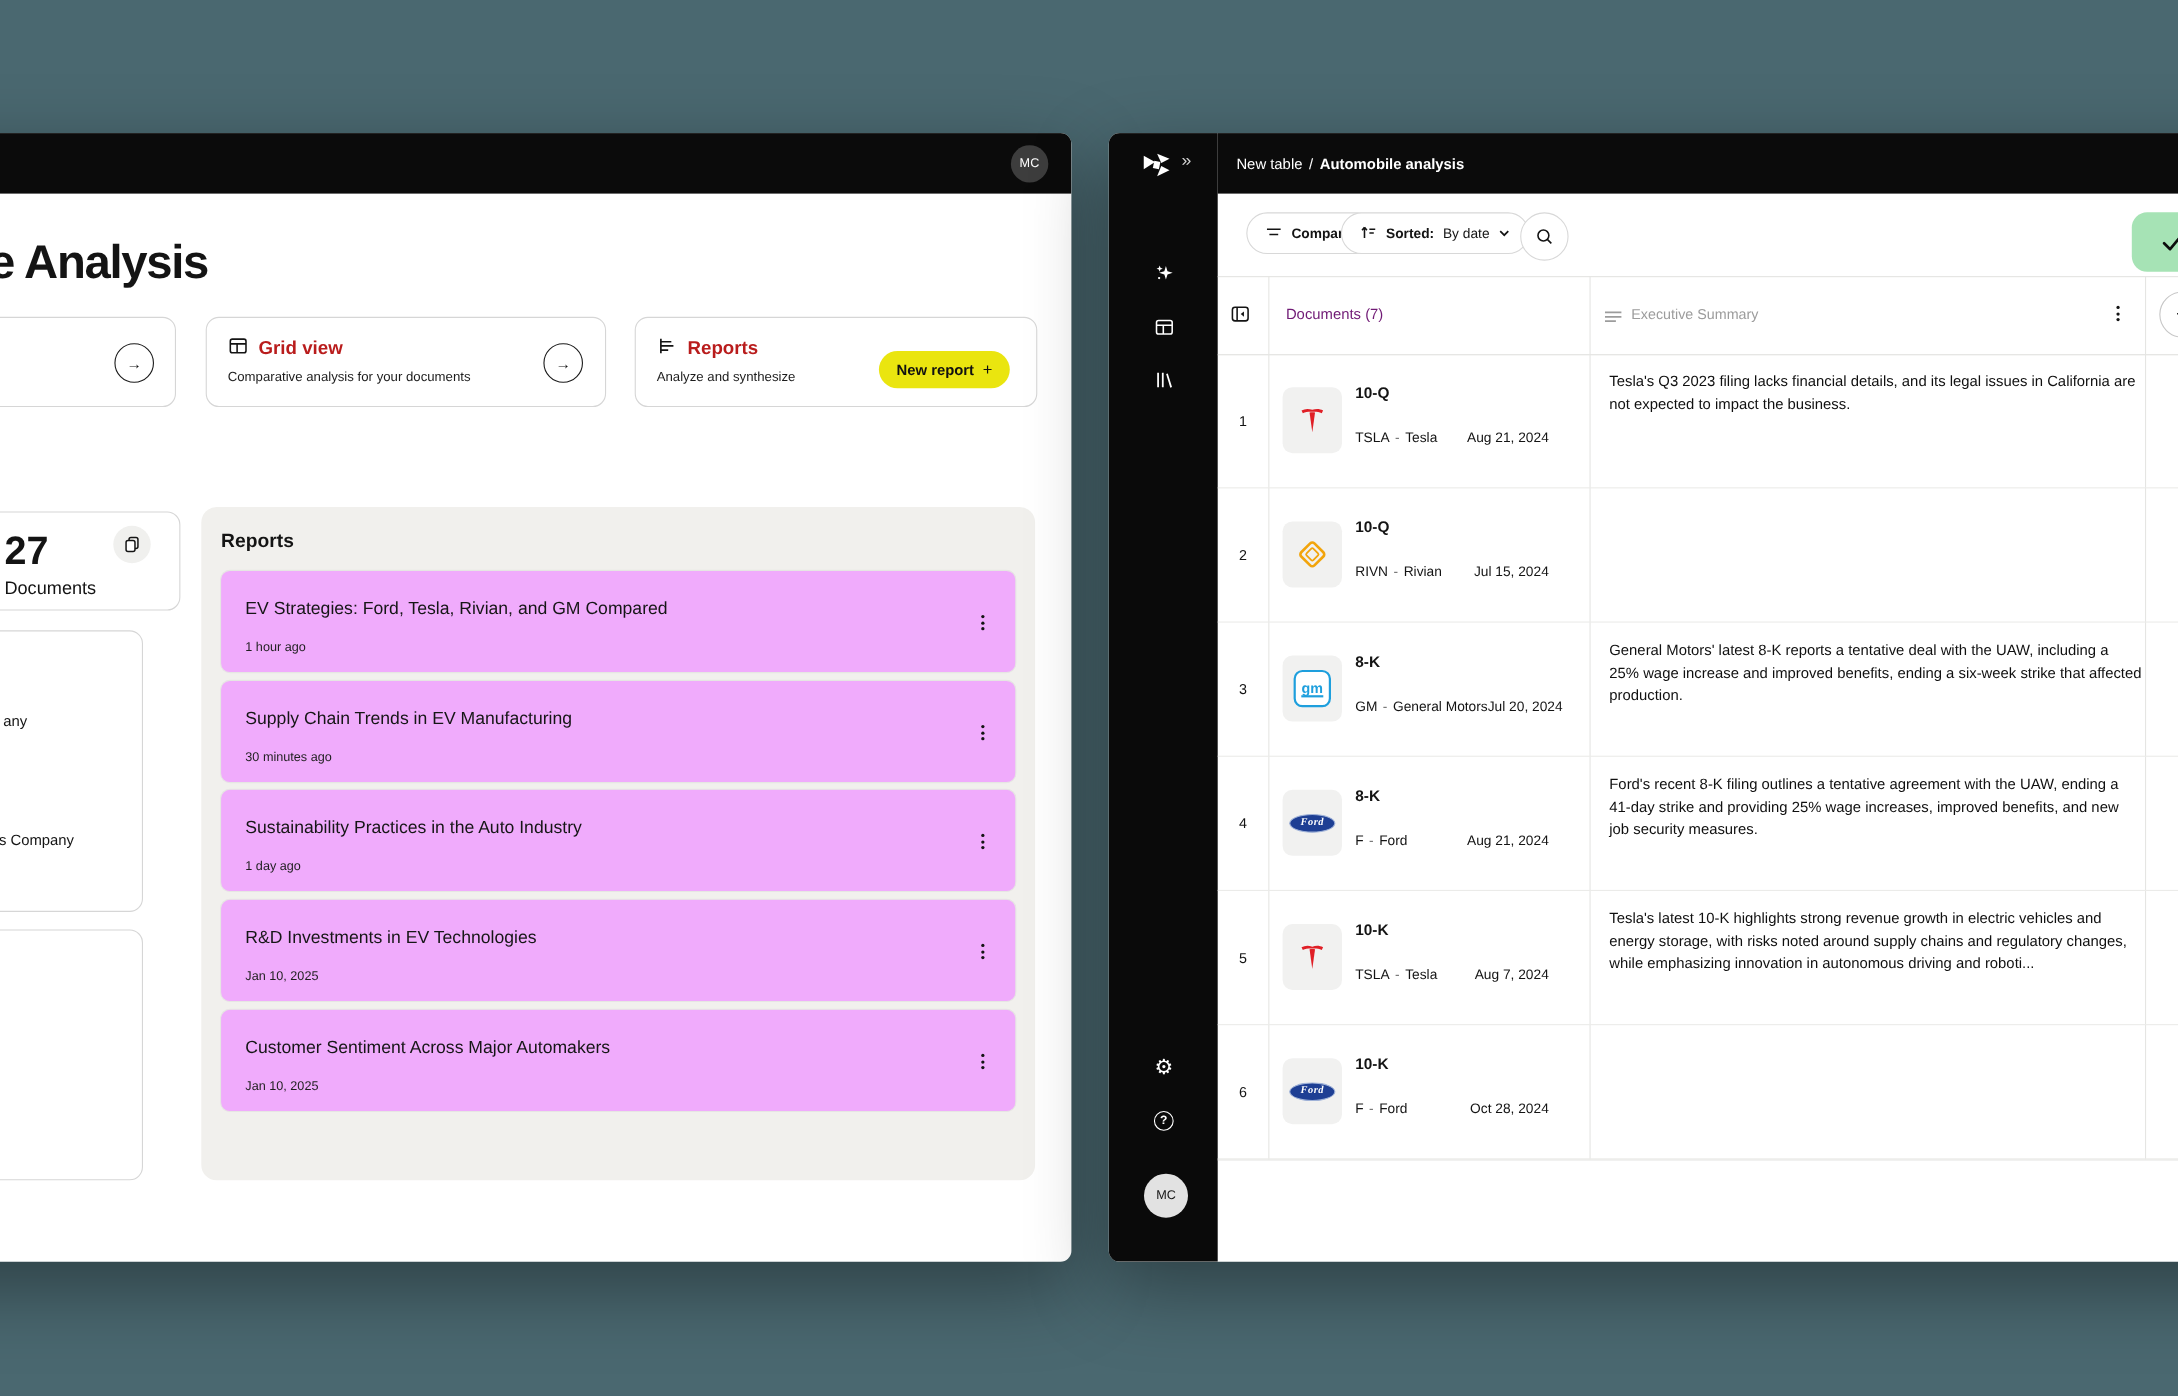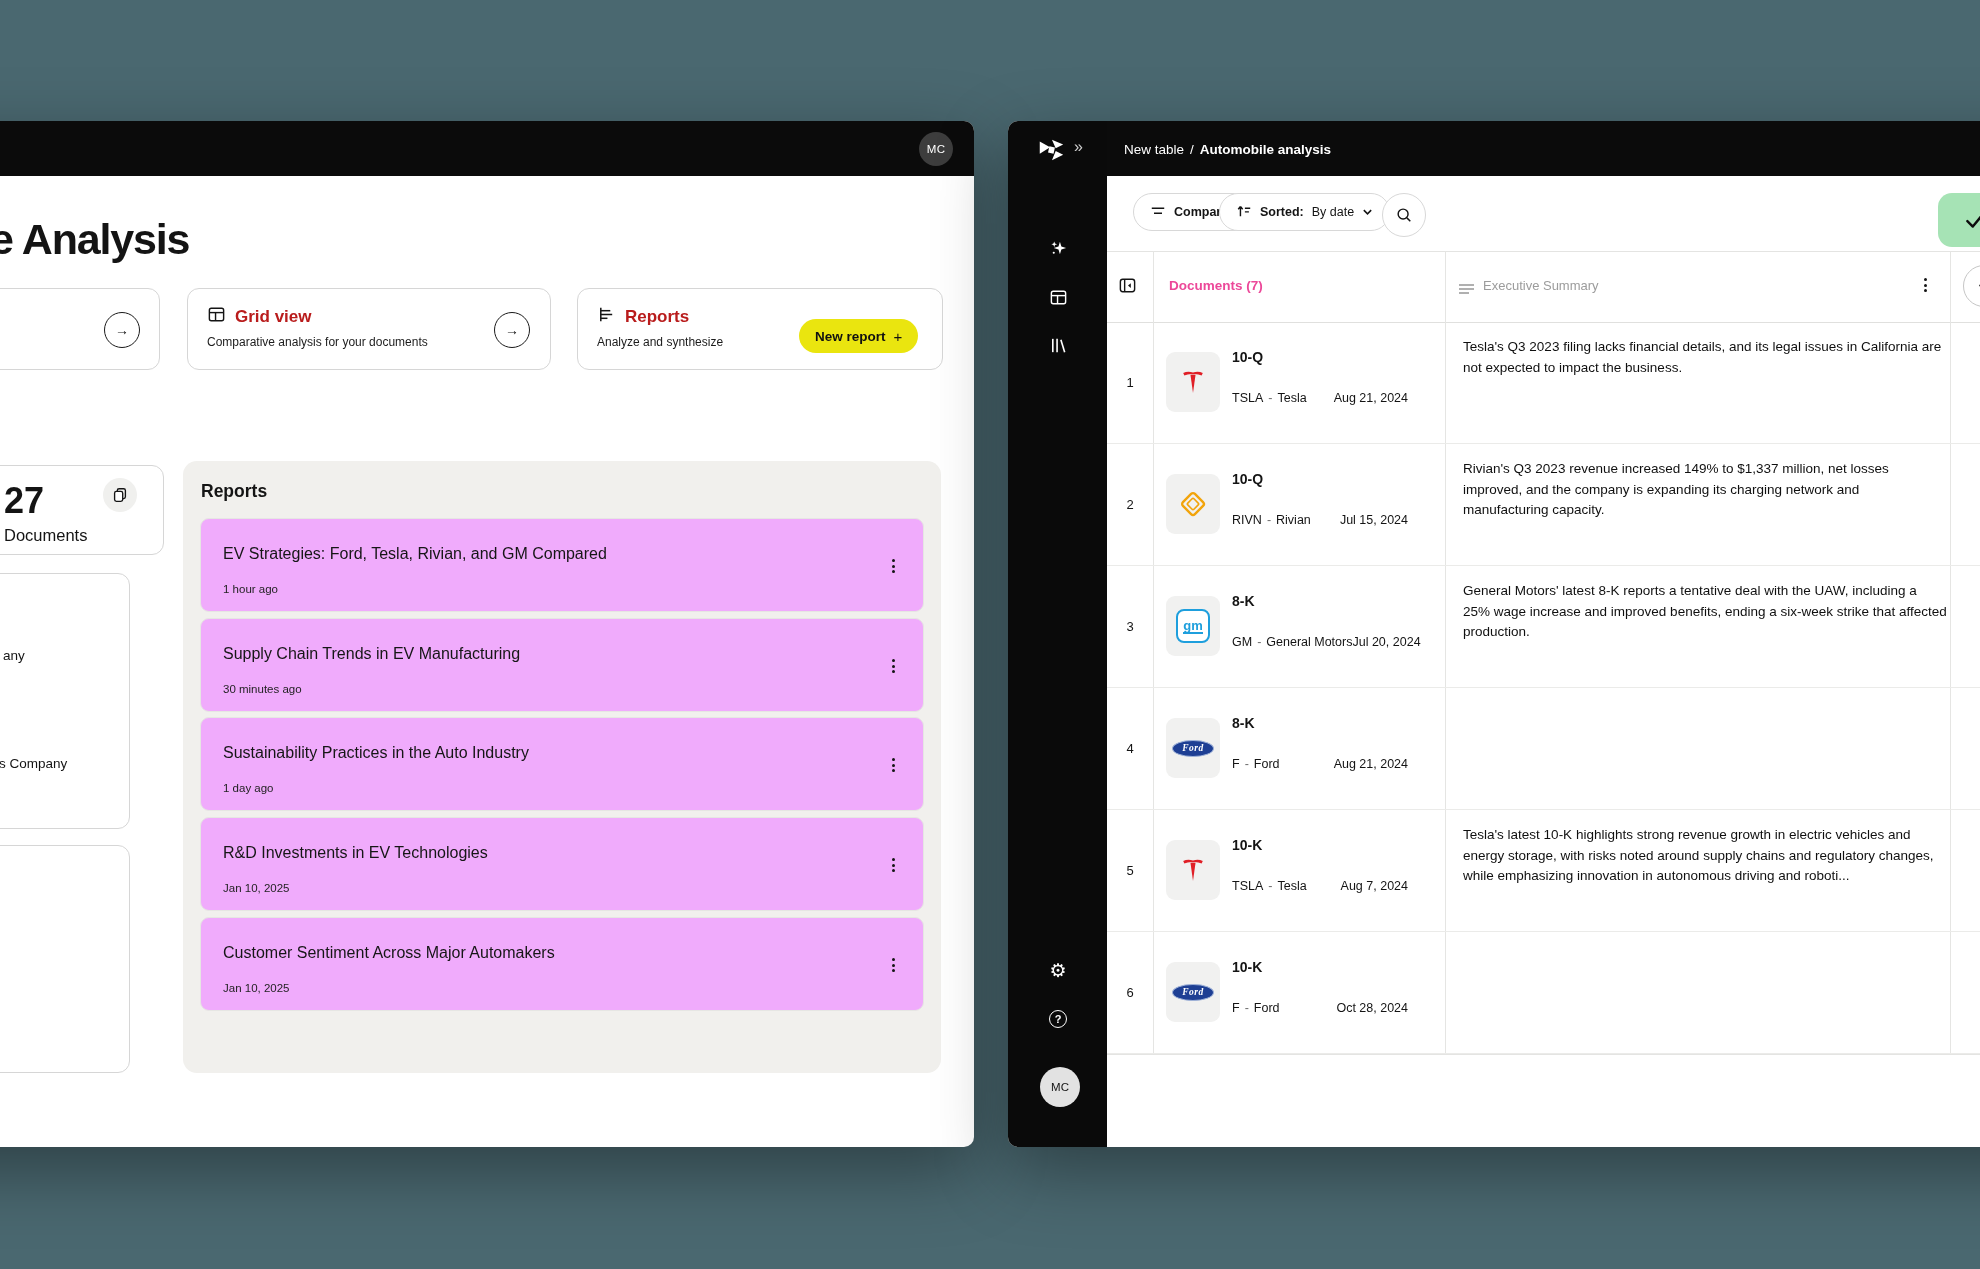--- a/index.html
+++ b/index.html
@@ -45,21 +45,21 @@
        justify-content:center;cursor:pointer;}
   .pill{position:absolute;top:72px;height:38px;border:1px solid #D8D8D8;border-radius:20px;background:#fff;
        display:flex;align-items:center;gap:8px;padding:0 16px;font-size:12.5px;color:#141414;cursor:pointer;box-sizing:border-box;}
   .pill b{font-weight:700;}
   .search-btn{position:absolute;left:374px;top:72px;width:44px;height:44px;border:1px solid #D8D8D8;
        border-radius:50%;background:#fff;display:flex;align-items:center;justify-content:center;cursor:pointer;box-sizing:border-box;}
   .green-btn{position:absolute;left:930px;top:72px;width:74px;height:54px;border-radius:14px;background:#A6E3B5;
        display:flex;align-items:center;justify-content:center;cursor:pointer;}
   .hline{position:absolute;height:1px;background:#E4E4E2;}
   .vline{position:absolute;width:1px;background:#E5E5E3;}
-  .th-docs{position:absolute;left:161px;top:157px;font-size:13.5px;font-weight:700;color:#ec4899;}
+  .th-docs{position:absolute;left:161px;top:157px;font-size:13.5px;font-weight:400;color:#701a75;}
   .th-sum{position:absolute;left:475px;top:157px;font-size:13px;color:#9C9C9C;}
   .trow{position:absolute;left:99px;width:981px;height:122px;border-bottom:1px solid #EBEBE9;box-sizing:border-box;cursor:pointer;}
   .tnum{position:absolute;left:0;top:53px;width:46px;text-align:center;font-size:13px;color:#141414;}
   .tile{position:absolute;left:59px;top:30px;width:54px;height:60px;border-radius:9px;background:#F1F1F0;
        display:flex;align-items:center;justify-content:center;}
   .ttype{position:absolute;left:125px;top:27px;font-size:14px;font-weight:700;color:#141414;}
   .tmeta{position:absolute;left:125px;top:69px;width:176px;display:flex;font-size:12.5px;color:#141414;white-space:nowrap;}
   .tmeta .dash{margin:0 5px;color:#6d6d6d;}
   .tdate{margin-left:auto;flex-shrink:0;}
   .tsum{position:absolute;left:356px;top:15px;width:484px;font-size:13.5px;line-height:20.5px;color:#101010;}
@@ -349,21 +349,20 @@
             <rect x="8" y="8" width="8" height="8" rx="1.2" transform="rotate(45 12 12)" fill="none" stroke="#F2A40B" stroke-width="1.5"></rect>
           </svg>
       </div>
       <div class="ttype">10-Q</div>
       <div class="tmeta">
         <span>RIVN</span>
         <span class="dash">-</span>
         <span>Rivian</span>
         <span class="tdate">Jul 15, 2024</span>
       </div>
-      <div class="tsum">Rivian's Q3 2023 revenue increased 149% to $1,337 million, net losses improved, and the company is expanding its charging network and manufacturing capacity.</div>
     </div>
 
     <div class="trow" style="top:445px;">
       <div class="tnum">3</div>
       <div class="tile">
         <div class="gm-badge">
             <span>gm</span>
           </div>
       </div>
       <div class="ttype">8-K</div>
@@ -383,20 +382,21 @@
             <i>Ford</i>
           </div>
       </div>
       <div class="ttype">8-K</div>
       <div class="tmeta">
         <span>F</span>
         <span class="dash">-</span>
         <span>Ford</span>
         <span class="tdate">Aug 21, 2024</span>
       </div>
+      <div class="tsum">Ford's recent 8-K filing outlines a tentative agreement with the UAW, ending a 41-day strike and providing 25% wage increases, improved benefits, and new job security measures.</div>
     </div>
 
     <div class="trow" style="top:689px;">
       <div class="tnum">5</div>
       <div class="tile">
         <svg viewBox="0 0 24 26" width="24" height="26">
             <path d="M12 3.6 C8.6 2.3 5.2 2.5 2.2 4.1 L3.4 6.6 C5.9 5.4 8.9 5.1 12 5.3 C15.1 5.1 18.1 5.4 20.6 6.6 L21.8 4.1 C18.8 2.5 15.4 2.3 12 3.6 Z" fill="#E01F26"></path>
             <path d="M9.5 5.9 L12 24 L14.5 5.9 C12.8 5.75 11.2 5.75 9.5 5.9 Z" fill="#E01F26"></path>
           </svg>
       </div>

